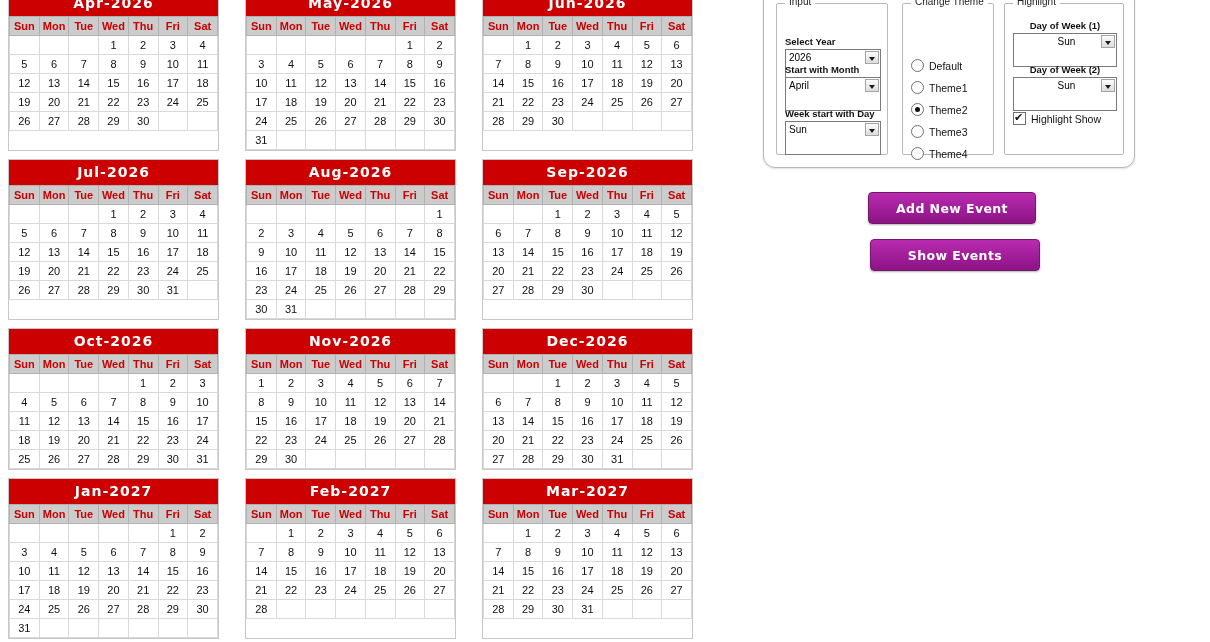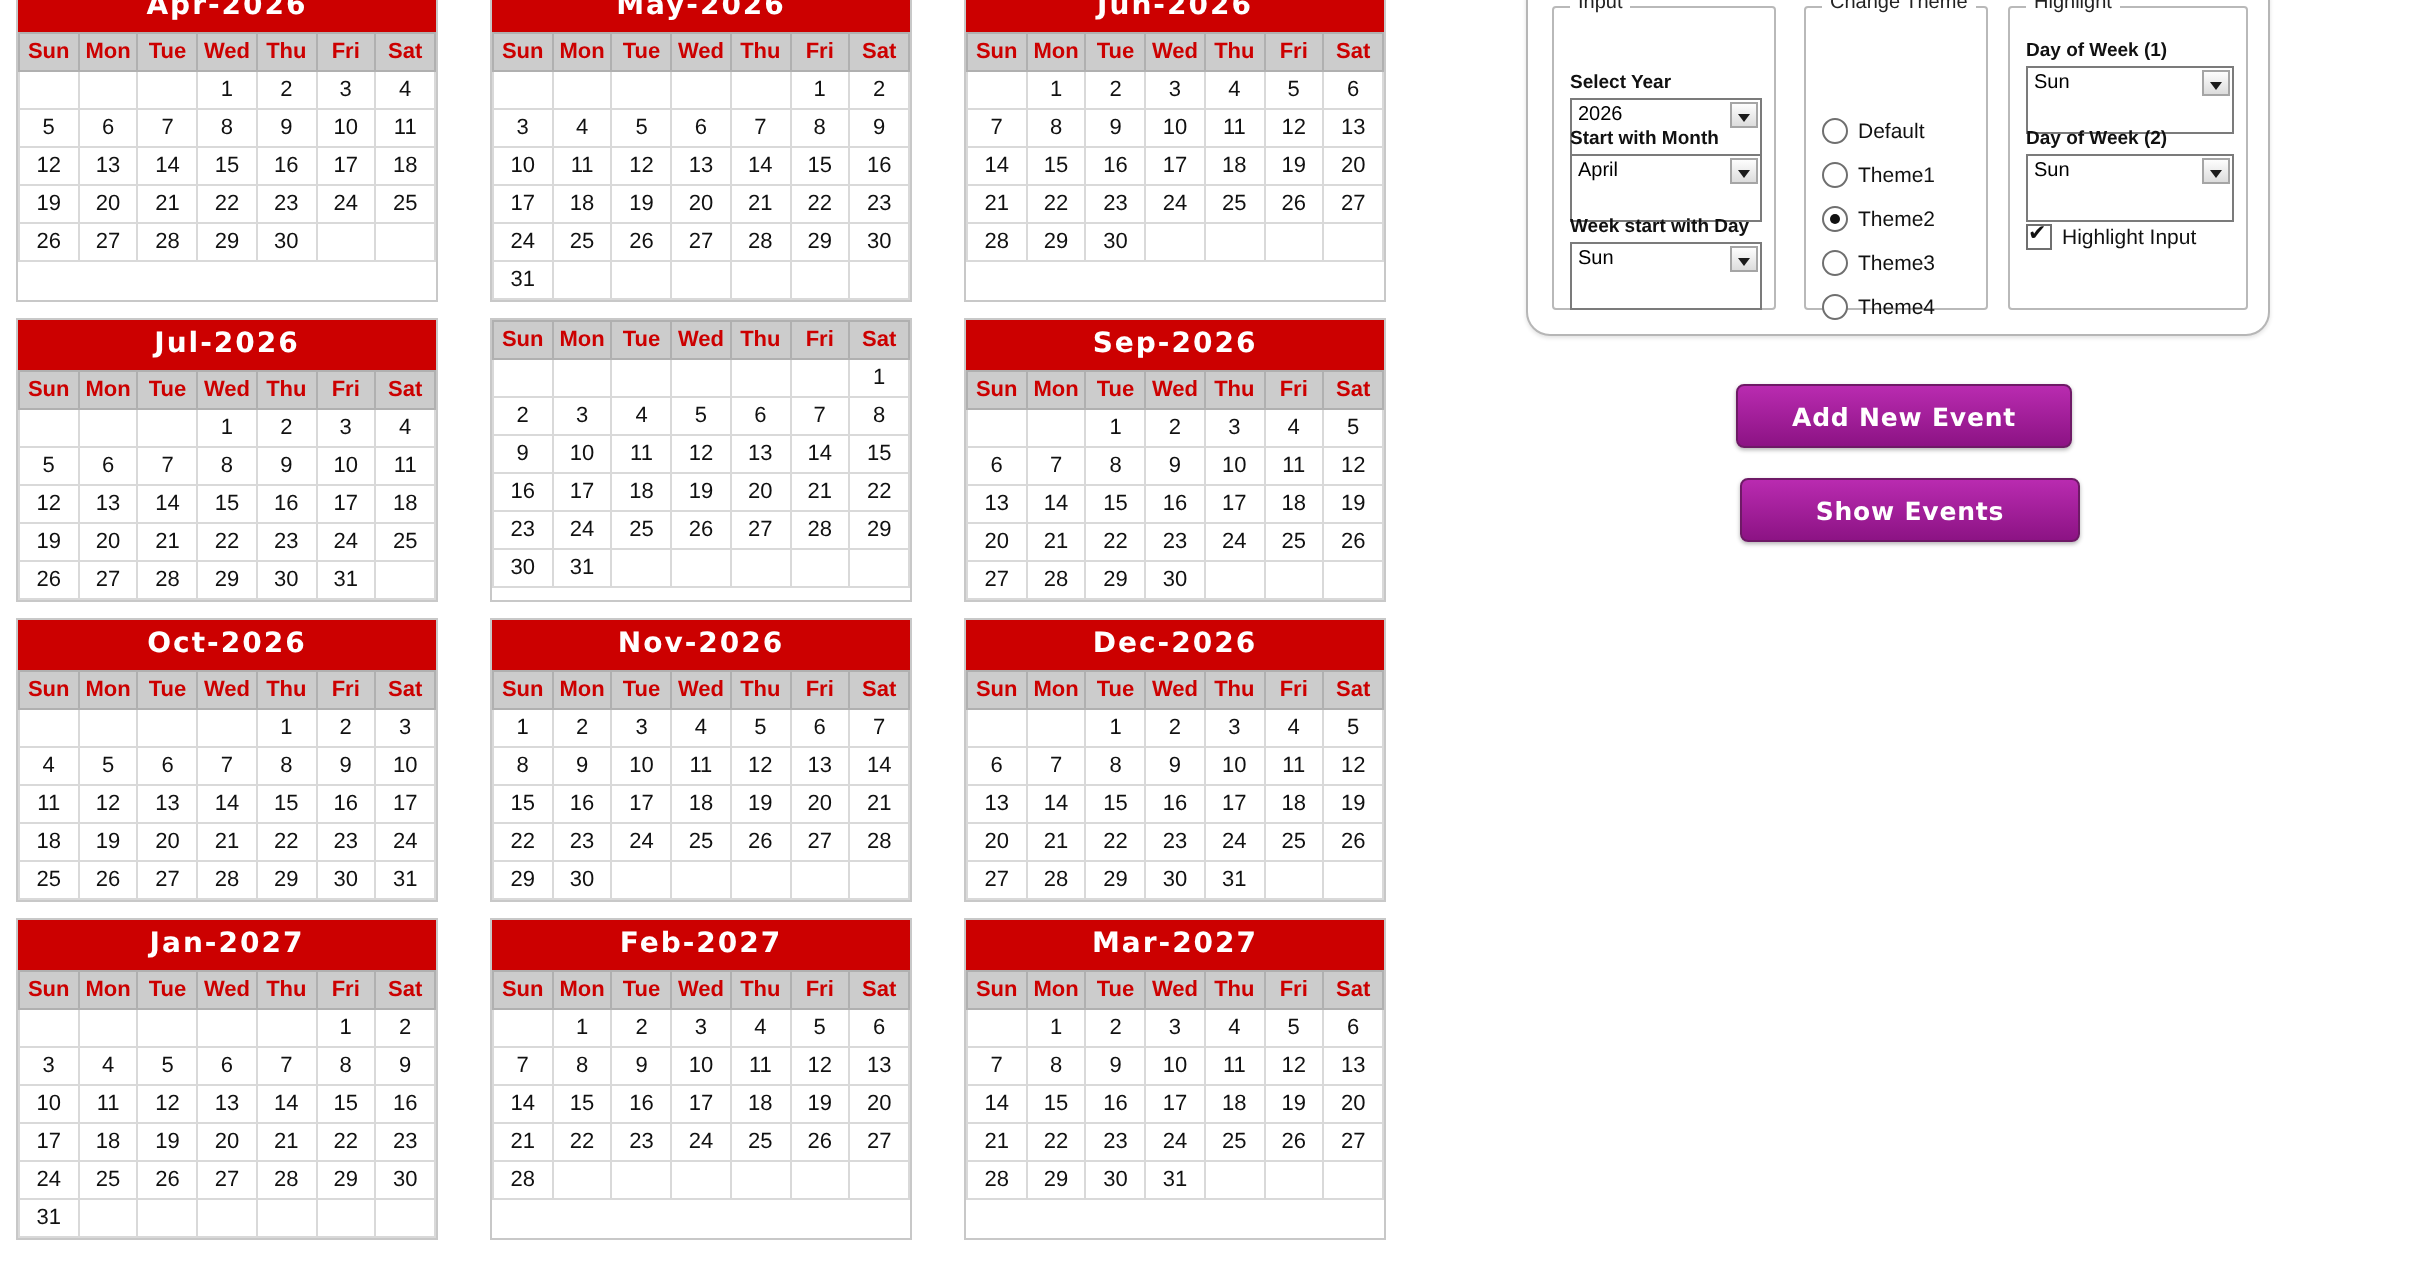--- a/index.html
+++ b/index.html
@@ -96,21 +96,21 @@
     position: absolute;
     top: -8px;
     left: 8px;
     background: #ffffff;
     padding: 0 4px;
     font-size: 10px;
     color: #222222;
   }
   .fs-input { left: 12px; top: 14px; width: 112px; height: 152px; }
   .fs-theme { left: 138px; top: 14px; width: 92px; height: 152px; }
-  .fs-highlight { left: 240px; top: 14px; width: 120px; height: 152px; }
+  .fs-highlight { left: 240px; top: 14px; width: 120px; height: 152px; text-align: center; }
 
   .fld-label {
     font-size: 9.5px;
     font-weight: bold;
     color: #111111;
     margin: 0 0 2px 0;
     line-height: 11px;
   }
   .sel {
     width: 96px;
@@ -479,20 +479,21 @@
               <td class="">28</td>
               <td class="">29</td>
               <td class="hl">30</td>
               <td class="">31</td>
               <td class="blank">&nbsp;</td>
             </tr>
           </tbody>
         </table>
       </div>
       <div class="month">
+        <div class="month-title">Aug-2026</div>
         <table class="cal">
           <thead>
             <tr>
               <th>Sun</th>
               <th>Mon</th>
               <th>Tue</th>
               <th>Wed</th>
               <th>Thu</th>
               <th>Fri</th>
               <th>Sat</th>
@@ -1084,20 +1085,20 @@
       <div class="fld-label">Day of Week (2)</div>
       <div class="sel" style="width:104px;">
         <span>Sun</span>
         <span class="arrow"></span>
       </div>
     </div>
 
     <div class="fi-group" style="top:108px;">
       <div class="chk-row">
         <span class="chk on"></span>
-        <span>Highlight  Input</span>
+        <span>Highlight  Show</span>
       </div>
     </div>
   </div>
 </div>
 
 <div class="pill-btn" id="add-event-button">Add New Event</div>
 <div class="pill-btn" id="show-events-button">Show Events</div>
 
 </body></html>

